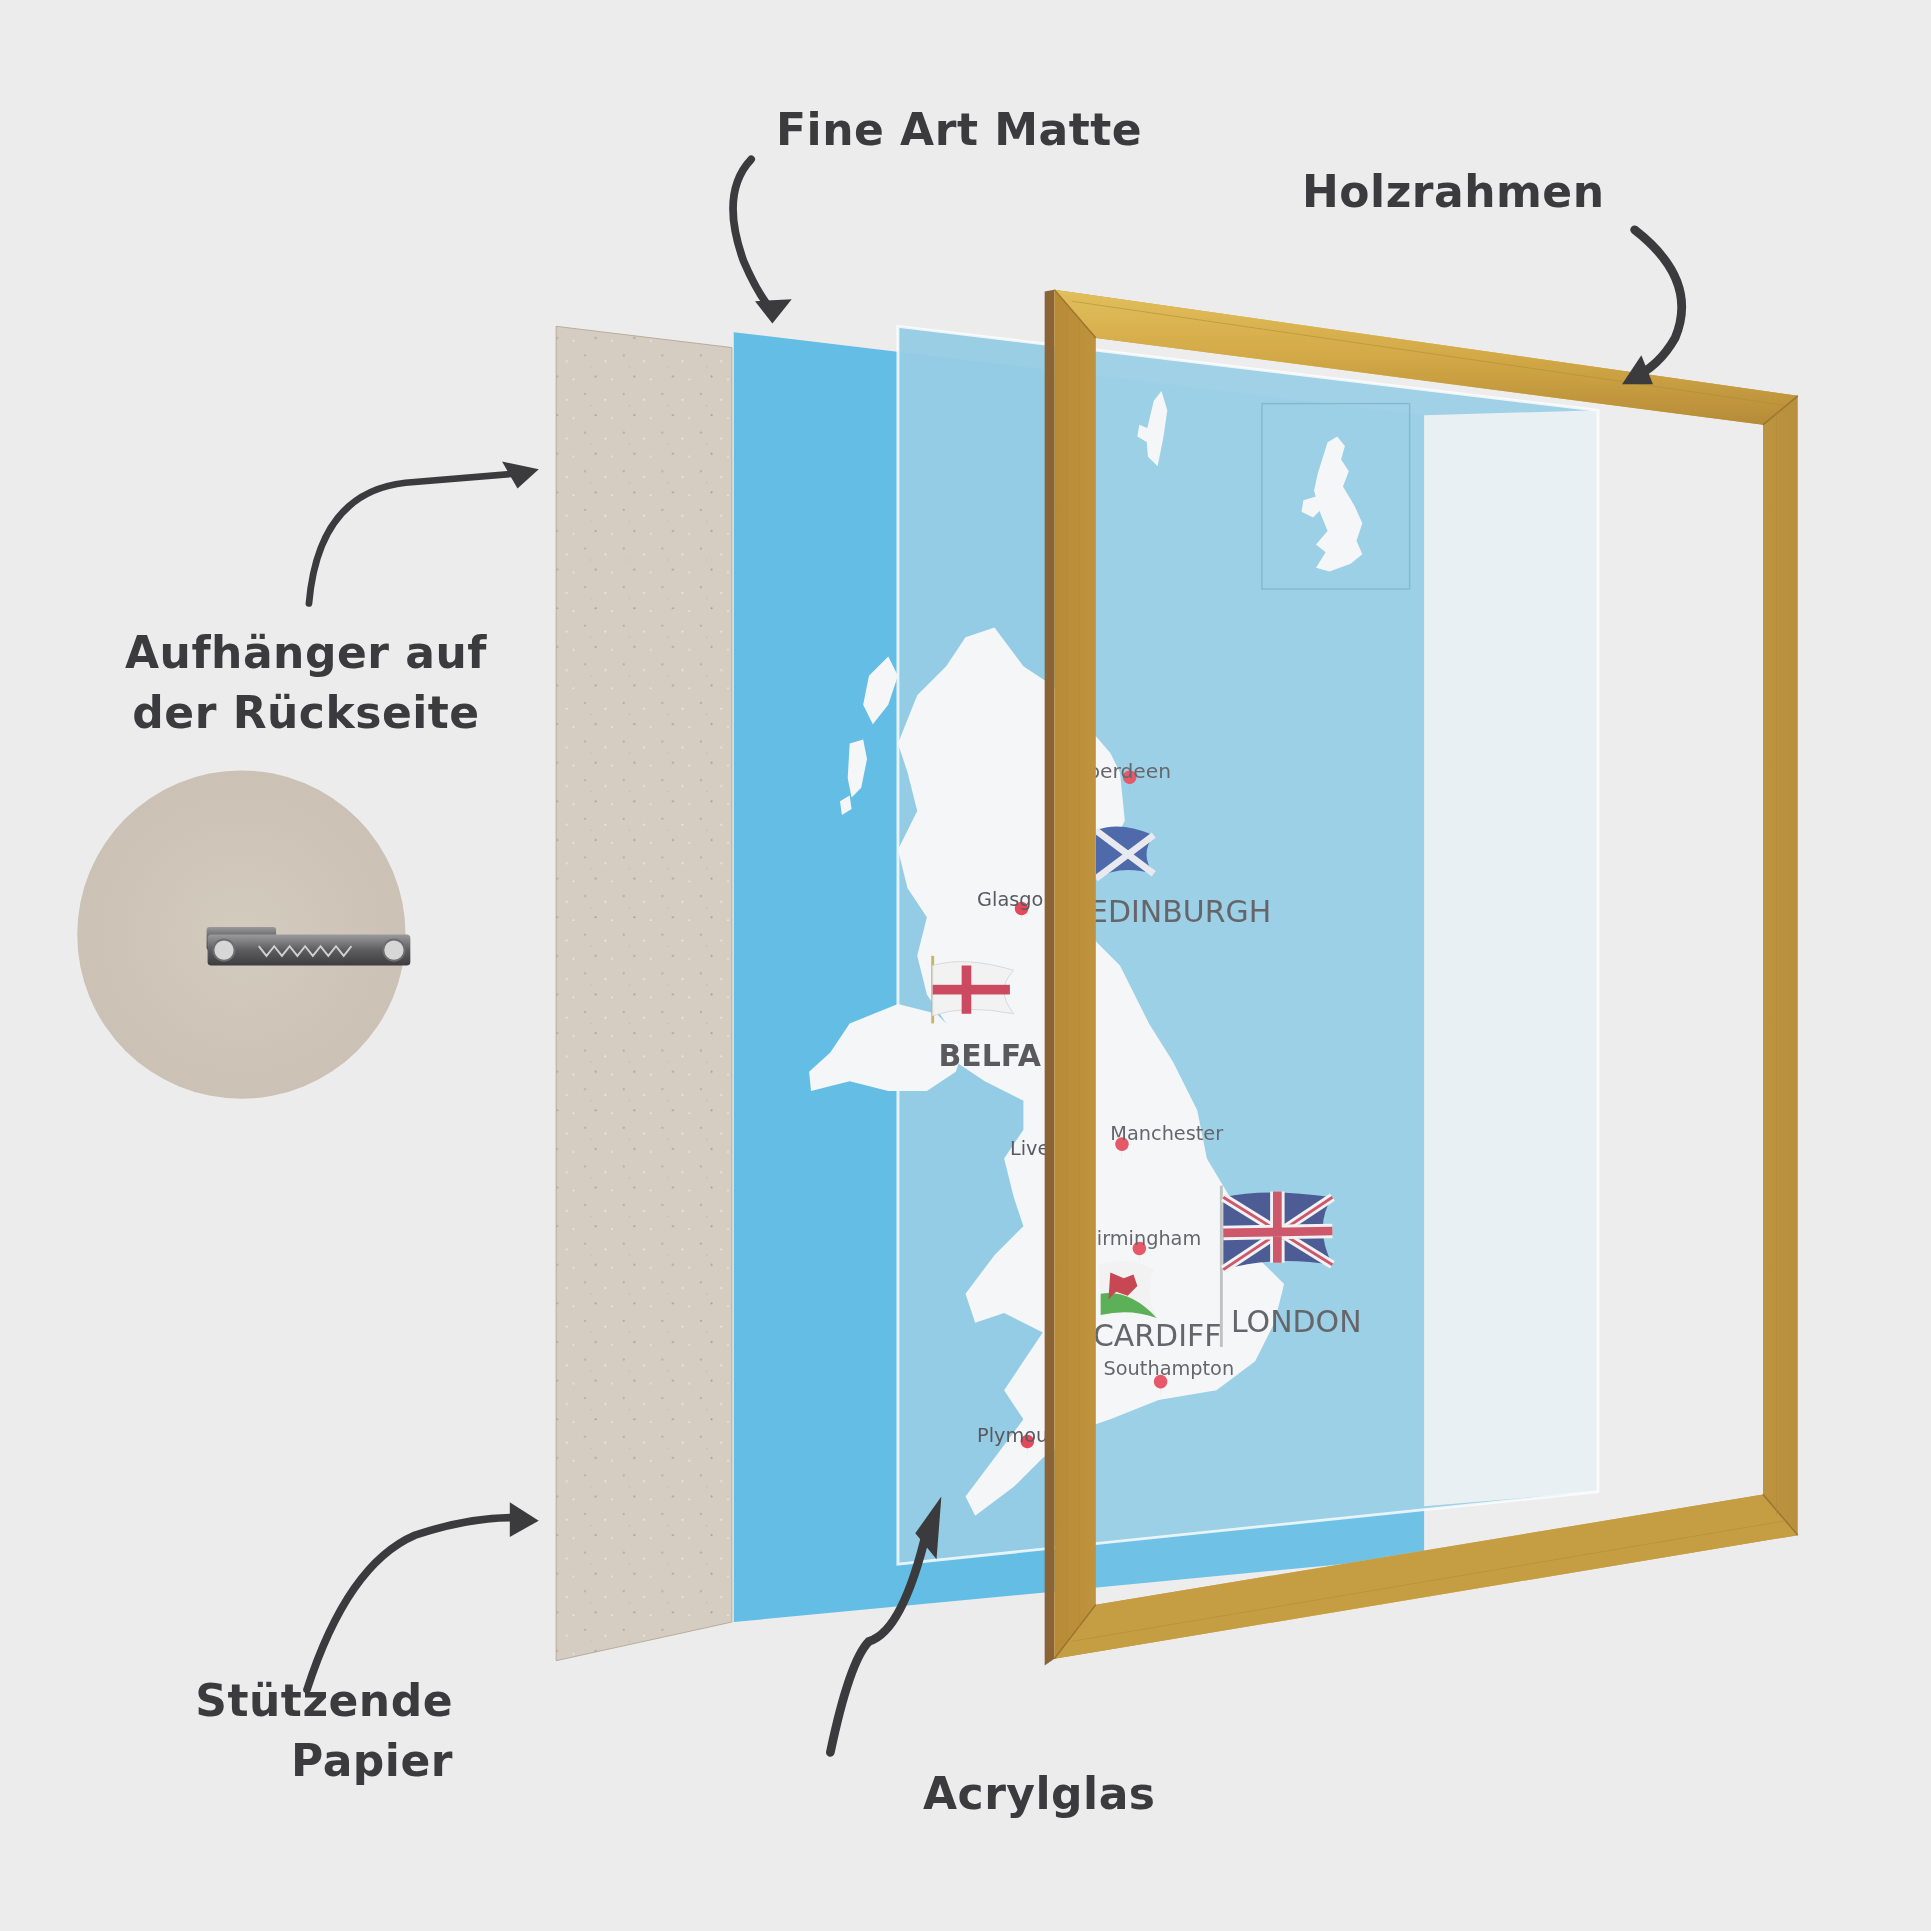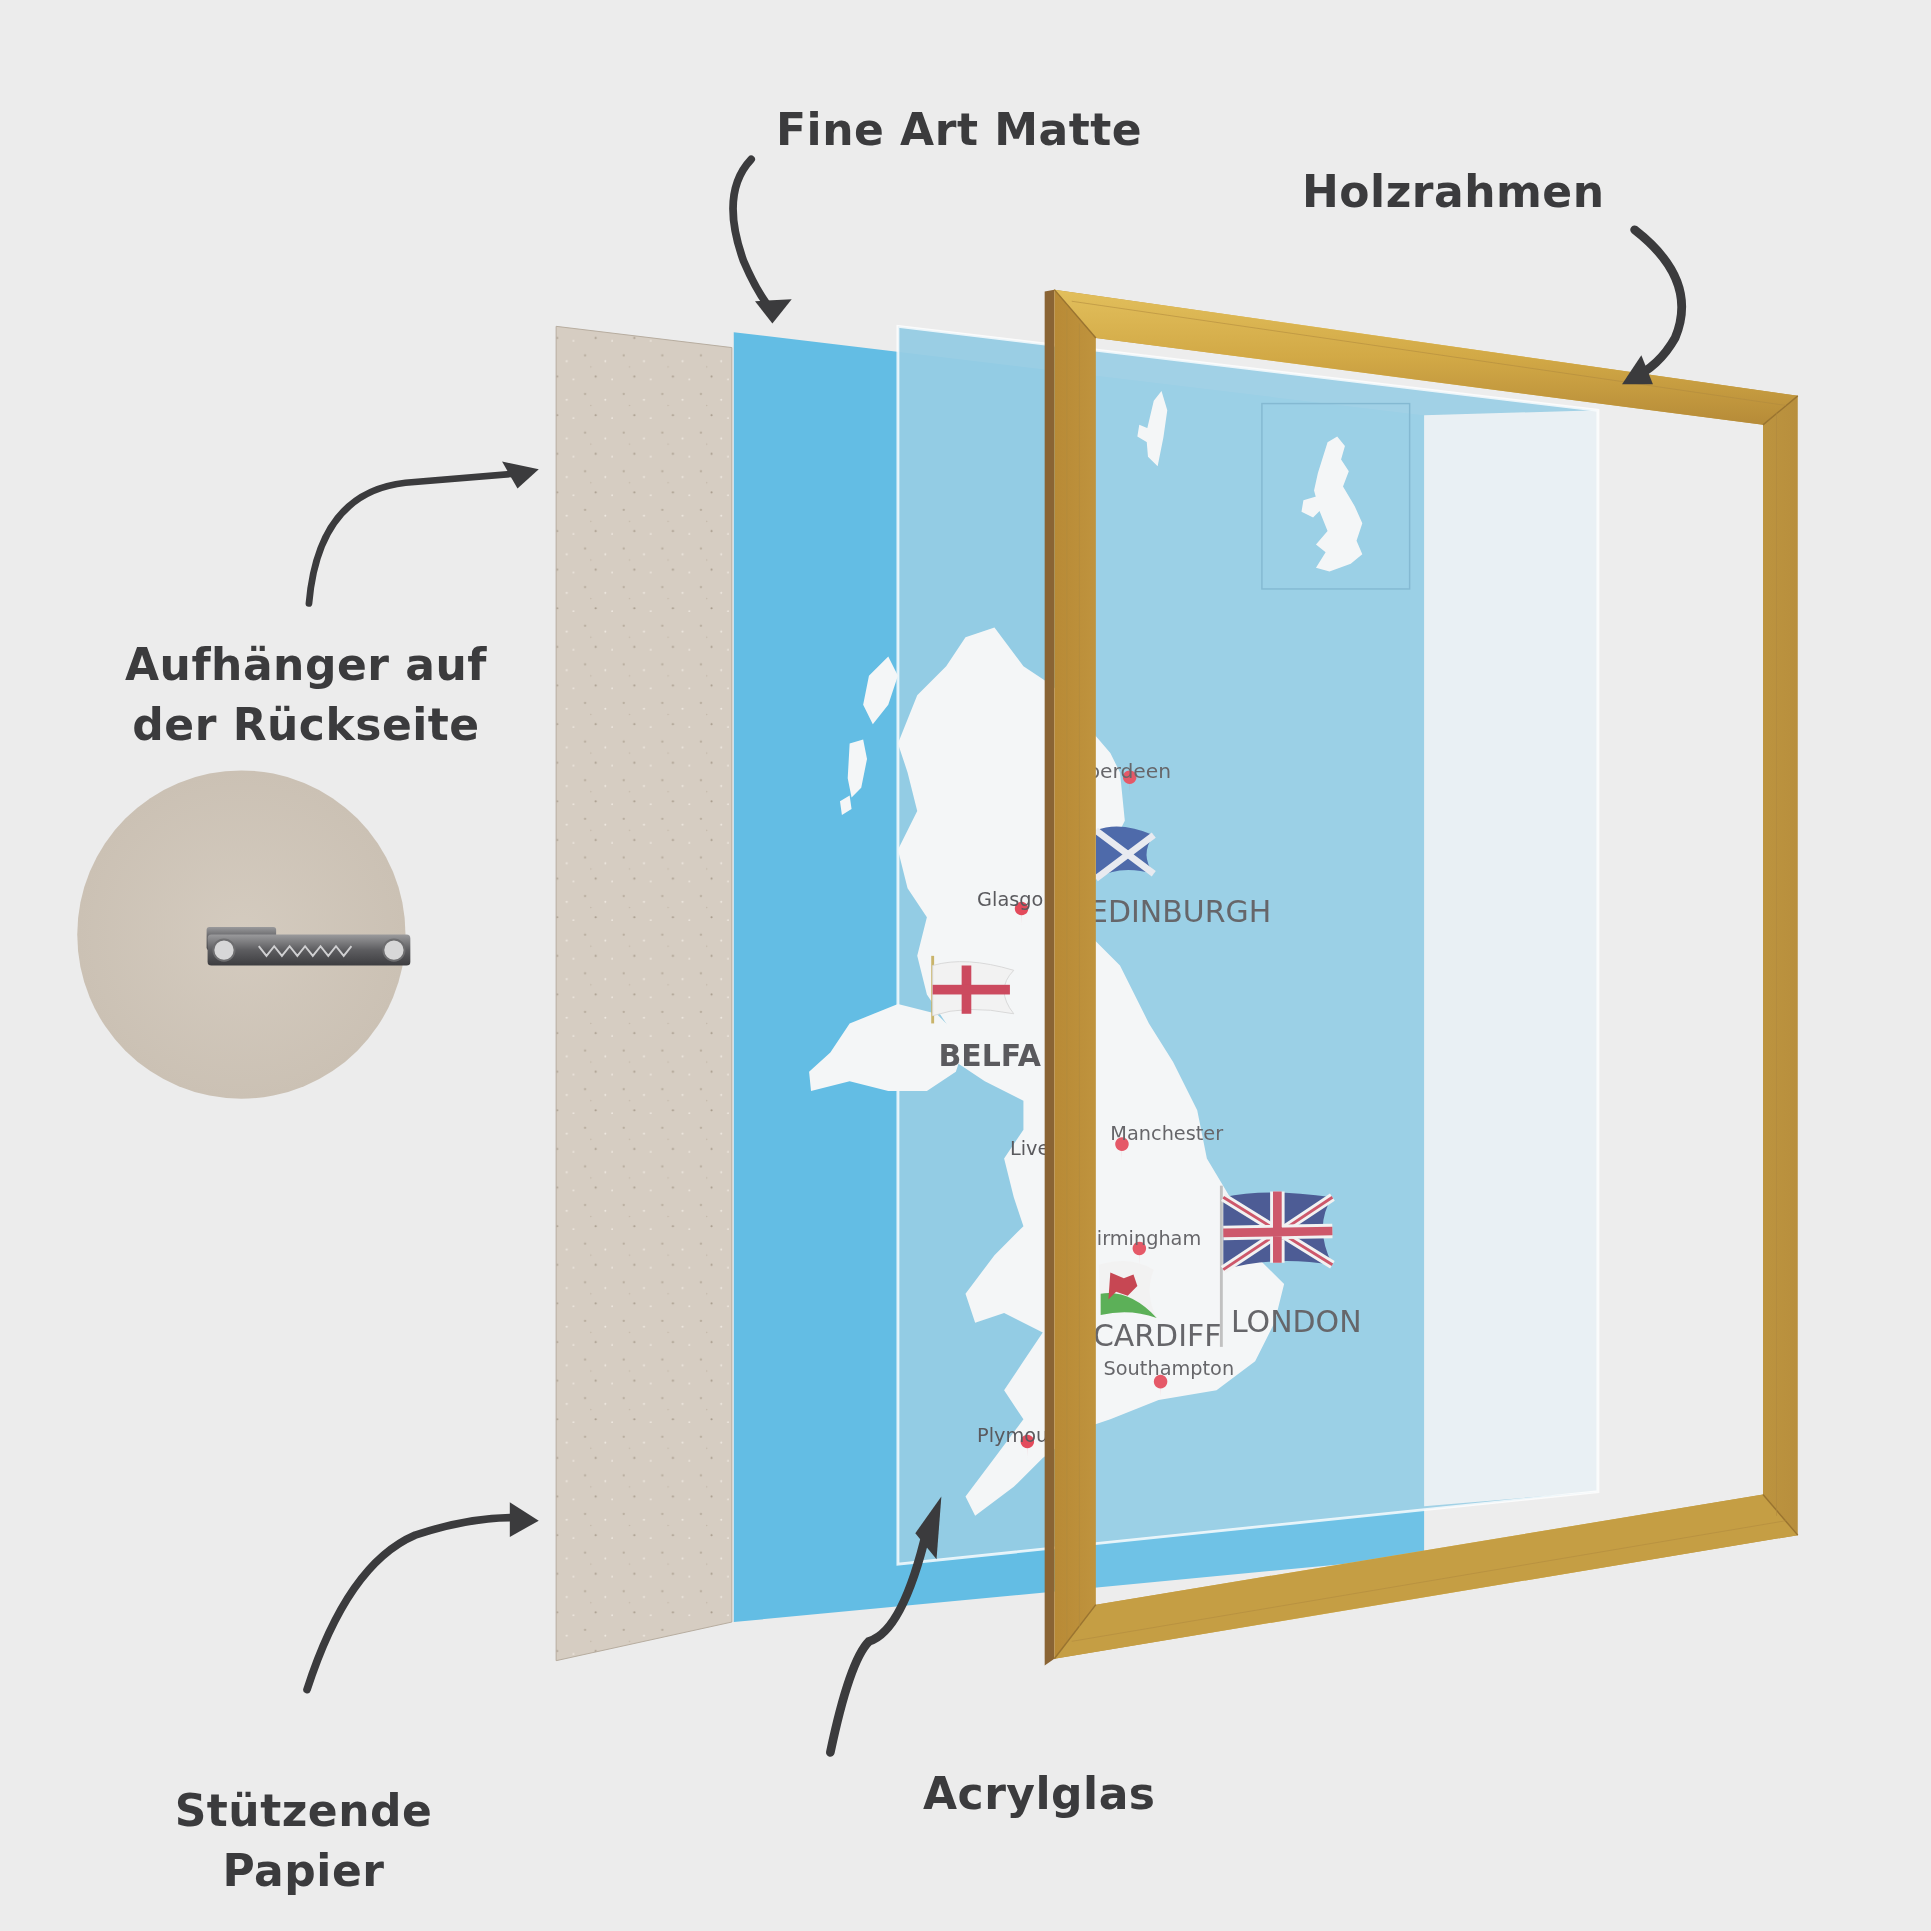--- a/index.html
+++ b/index.html
@@ -9,21 +9,21 @@
     font-family: "DejaVu Sans", sans-serif;
     position: relative;
   }
   .canvas { position: absolute; inset: 0; width: 1931px; height: 1931px; }
   .label {
     position: absolute; color: #3b3b3d; font-weight: bold;
     font-family: "DejaVu Sans", sans-serif; font-size: 44px; line-height: 60px;
     letter-spacing: 0.5px;
   }
   .label .line { display: block; }
-  .center { text-align: center; margin-top: 12px; }
+  .center { text-align: center; }
   .maptext {
     font-family: "DejaVu Sans", sans-serif; fill: #5a5a5e;
   }
 </style>
 </head>
 <body>
 
 <div class="canvas">
 <svg width="1931" height="1931" viewBox="0 0 2000 2000" xmlns="http://www.w3.org/2000/svg" style="position:absolute;left:0;top:0">
   <defs>
@@ -205,21 +205,21 @@
 <div class="label" style="left:776px; top:100px;">
   <span class="line">Fine Art Matte</span>
 </div>
 <div class="label" style="left:1302px; top:162px;">
   <span class="line">Holzrahmen</span>
 </div>
 <div class="label center" style="left:108px; top:623px; width:396px;">
   <span class="line">Aufhänger auf</span>
   <span class="line">der Rückseite</span>
 </div>
-<div class="label center" style="left:154px; top:1769px; width:299px;">
+<div class="label center" style="left:154px; top:1671px; width:299px;text-align:right;">
   <span class="line">Stützende</span>
   <span class="line">Papier</span>
 </div>
 <div class="label" style="left:923px; top:1738px;margin-top:26px;">
   <span class="line">Acrylglas</span>
 </div>
 </div>
 
 
 </body></html>

